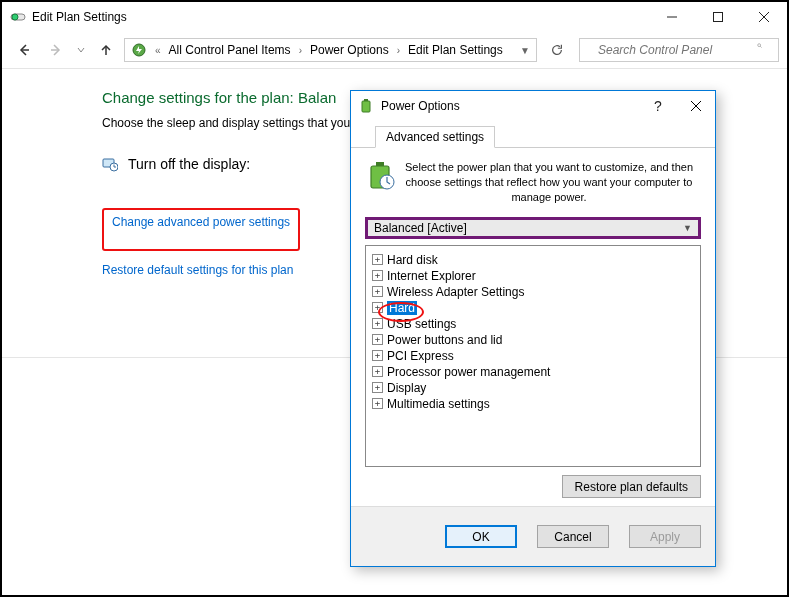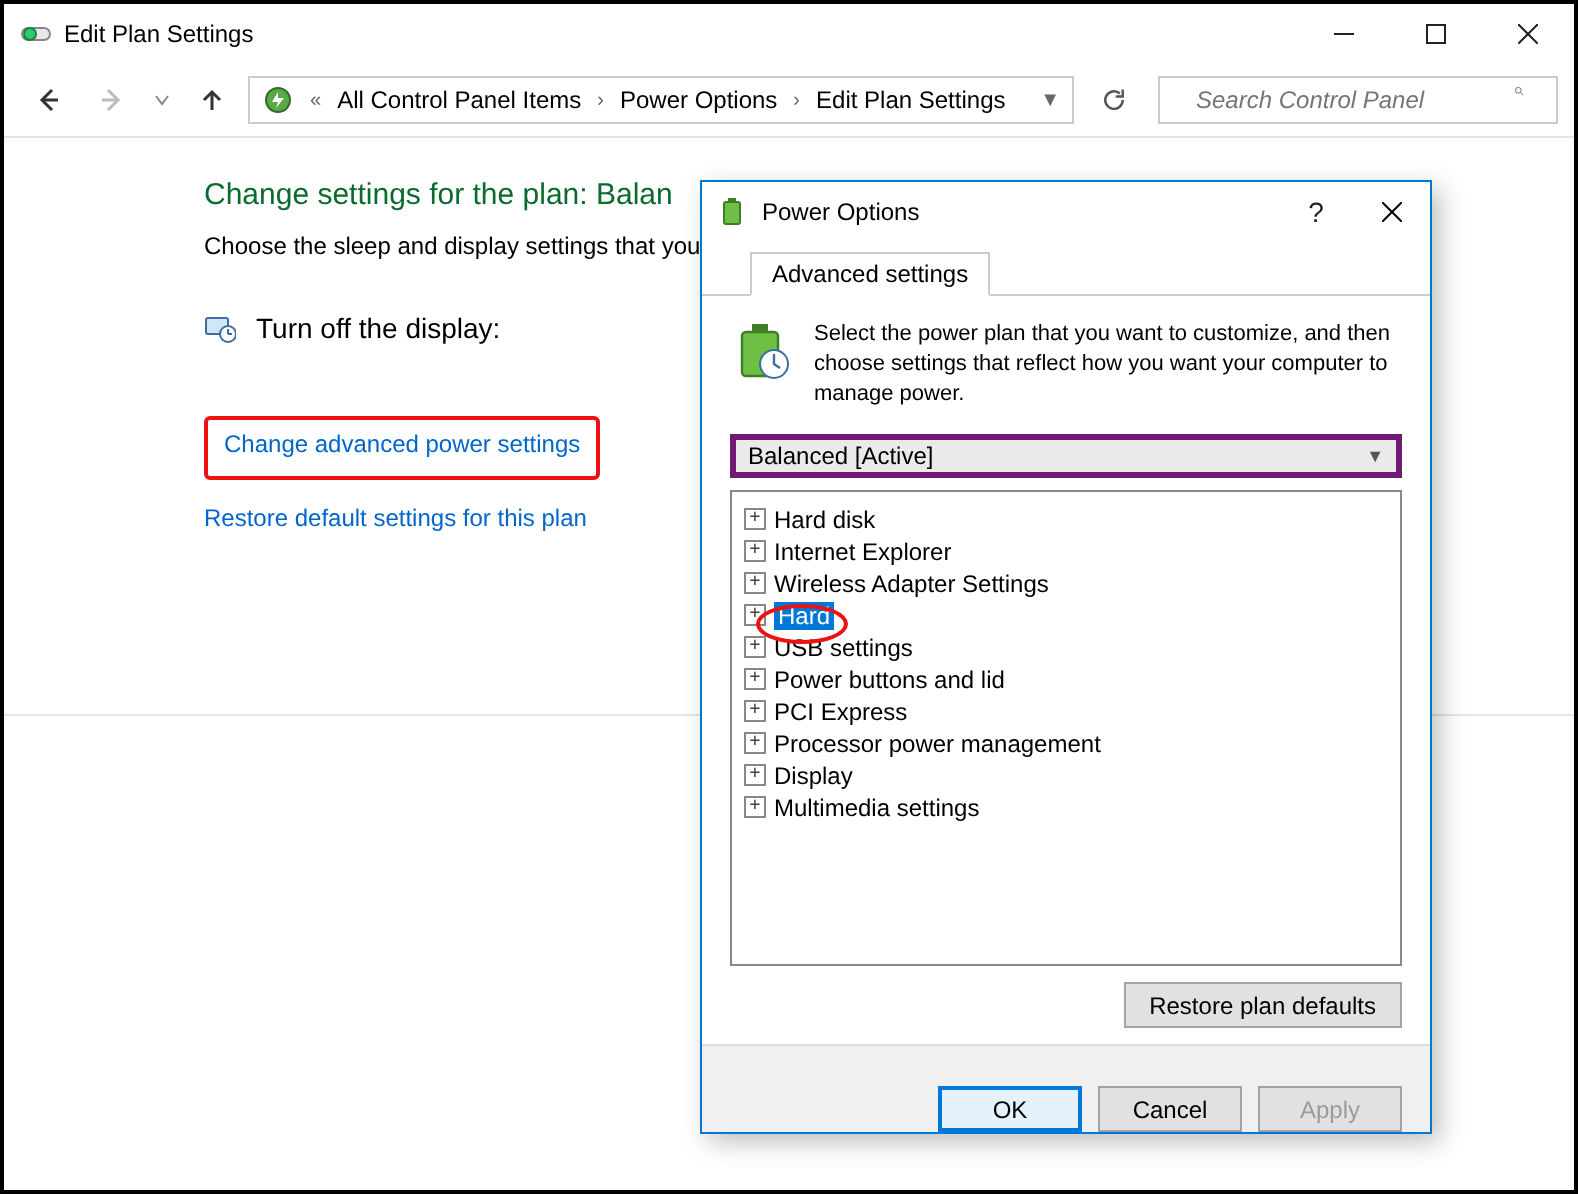--- a/index.html
+++ b/index.html
@@ -34,48 +34,48 @@
   
   .main { padding:20px 0 0 100px; position:relative; }
   .heading { color:#0b6b2f; font-size:15px; margin-bottom:10px; }
   .sub { font-size:12px; color:#000; margin-bottom:26px; }
   .setting-row { display:flex; align-items:center; gap:10px; margin-bottom:36px; }
   .clock-icon { width:16px; height:16px; }
   .setting-label { font-size:14px; }
   .setting-dd { width:150px; height:22px; border:1px solid #aaa; background:#f0f0f0; padding:0 6px; display:flex; align-items:center; font-size:12px; color:#333; }
   .link { color:#0066cc; font-size:12px; display:block; margin-bottom:12px; cursor:pointer; }
   .highlight-box { border:2px solid #e11; border-radius:3px; padding:5px 8px; display:inline-block; margin-bottom:12px; }
-  .highlight-box .link { margin-bottom:4px;text-align:right; }
+  .highlight-box .link { margin-bottom:15px;text-align:right; }
 
   
   .dialog { position:absolute; left:348px; top:88px; width:366px; height:477px; background:#fff; border:1px solid #0078d7; box-shadow:4px 4px 12px rgba(0,0,0,0.25); display:flex; flex-direction:column; }
   .dlg-titlebar { height:30px; background:#fff; display:flex; align-items:center; padding:0 0 0 8px; }
   .dlg-title-icon { width:16px; height:16px; margin-right:6px; }
   .dlg-title-text { flex:1; font-size:12px; }
   .dlg-controls { display:flex; }
   .dlg-btn { width:38px; height:30px; display:flex; align-items:center; justify-content:center; color:#222; font-family:Arial; }
   .tab-strip { display:flex; padding:4px 8px 0 24px; border-bottom:1px solid #ccc; }
   .tab { border:1px solid #ccc; border-bottom:1px solid #fff; background:#fff; padding:3px 10px; font-size:12px; position:relative; top:1px; }
   .dlg-body { flex:1; padding:12px 14px 8px 14px; display:flex; flex-direction:column; }
-  .dlg-intro { display:flex; gap:10px; margin-bottom:12px; }
+  .dlg-intro { display:flex; margin-bottom:12px;text-align:center; }
   .power-big-icon { width:32px; height:32px; flex-shrink:0; }
   .intro-text { font-size:11px; line-height:1.35; }
   .plan-dd { height:22px; border:3px solid #701a75; background:#eaeaea; display:flex; align-items:center; padding:0 6px; font-size:12px; margin-bottom:6px; position:relative; }
   .plan-dd .dd-caret { margin-left:auto; font-size:9px; color:#555; }
   .tree-box { flex:1; border:1px solid #888; background:#fff; padding:6px 4px; overflow:auto; }
   .tree-item { display:flex; align-items:center; gap:4px; padding:1px 2px; font-size:12px; }
   .expander { width:11px; height:11px; border:1px solid #888; display:flex; align-items:center; justify-content:center; font-size:9px; line-height:1; color:#444; background:#fff; flex-shrink:0; font-family:monospace; }
   .tree-label { }
   .tree-label.selected { background:#0078d7; color:#fff; padding:0 2px; }
   .sleep-circle { position:absolute; border:2px solid #e11; border-radius:50%; width:46px; height:20px; pointer-events:none; }
   .restore-row { display:flex; justify-content:flex-end; margin-top:8px; }
   .std-btn { height:23px; min-width:110px; border:1px solid #a3a3a3; background:#e1e1e1; font-size:12px; padding:0 12px; display:flex; align-items:center; justify-content:center; }
   .std-btn.default { border:1px solid #0078d7; background:#e5f1fb; box-shadow:inset 0 0 0 1px #0078d7; }
   .std-btn.disabled { color:#9b9b9b; }
-  .dlg-footer { height:44px; border-top:1px solid #ddd; background:#f0f0f0; display:flex; align-items:flex-end; justify-content:flex-end; gap:8px; padding:0 14px; }
+  .dlg-footer { height:60px; border-top:1px solid #ddd; background:#f0f0f0; display:flex; align-items:center; justify-content:flex-end; gap:20px; padding:0 14px; }
   .dlg-footer .std-btn { min-width:72px; }
 
   .divider2 { height:1px; background:#e5e5e5; position:absolute; left:0; right:0; top:288px; }
 
   svg { display:block; }
 </style>
 </head>
 <body>
 
 <div class="titlebar">

